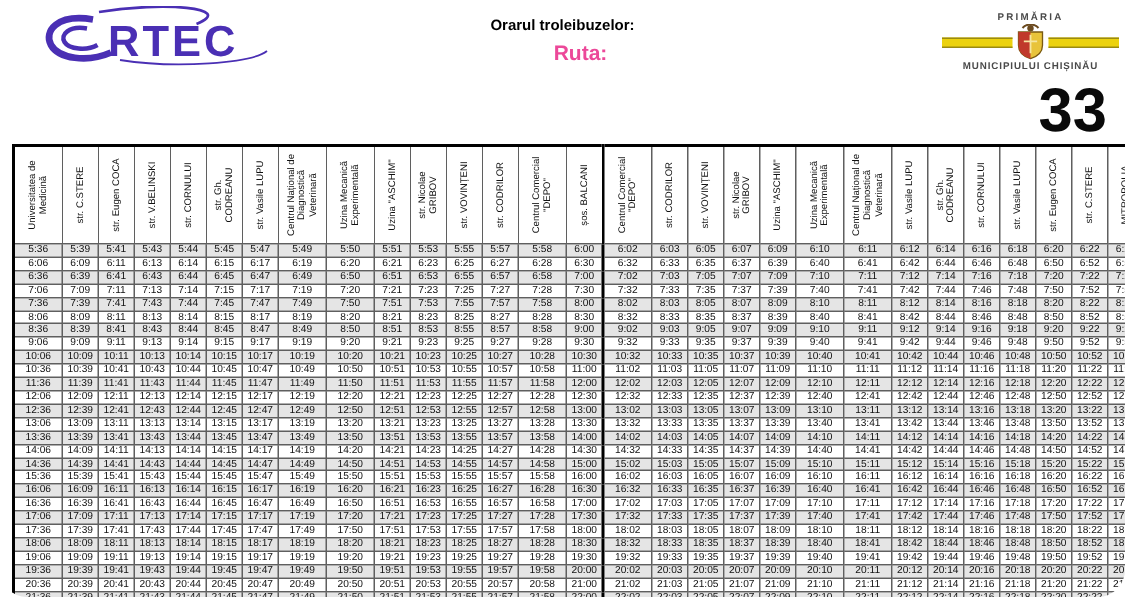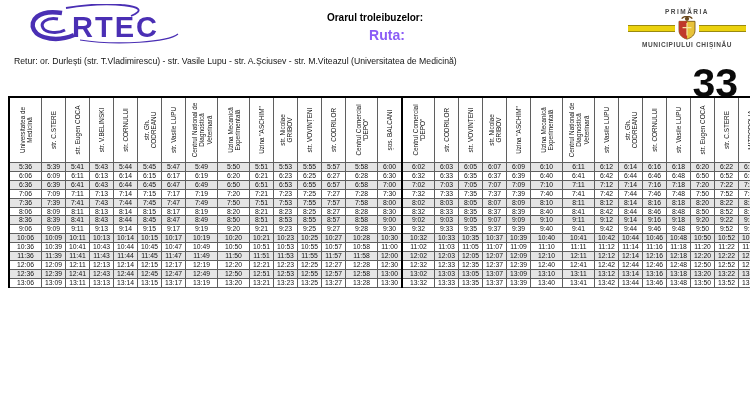--- a/index.html
+++ b/index.html
@@ -1,32 +1,32 @@
 <!DOCTYPE html>
 <html><head>
 <meta charset="utf-8">
 <style>
   html,body { margin:0; padding:0; background:#fff; }
-  .page { position:relative; width:750px; height:288px; background:#ffffff;
-          font-family:"Liberation Sans", sans-serif; overflow:hidden; }
+  .page { position:relative; width:750px; height:398px; background:#ffffff;
+          font-family:"Liberation Sans", sans-serif; overflow:hidden;border-radius:18px; }
 
   
   .logo { position:absolute; left:28px; top:4px; width:160px; height:46px; }
   .title-block { position:absolute; left:0; right:0; top:12px; text-align:center; }
   .title-line1 { font-size:10px; font-weight:bold; color:#000; }
-  .title-line2 { font-size:14px; font-weight:bold; color:#8b5cf6; margin-top:4px;margin-left:24px; }
+  .title-line2 { font-size:14px; font-weight:bold; color:#ec4899; margin-top:4px;margin-left:24px; }
 
   .primaria { position:absolute; right:4px; top:8px; width:118px; text-align:center; }
   .prim-top { font-size:6.5px; font-weight:bold; letter-spacing:1.5px; color:#4a4a4a; }
   .crest-row { display:flex; align-items:center; margin-top:1px; }
   .band { flex:1; height:5px; background:#ecd20e; border-top:1px solid #9a8a10; border-bottom:1px solid #9a8a10; }
   .crest { width:20px; height:24px; margin:0 2px; flex:0 0 auto; }
   .prim-bottom { font-size:6.5px; font-weight:bold; letter-spacing:0.6px; color:#4a4a4a; margin-top:1px; }
   .route-number { font-size:41px; font-weight:bold; color:#0a0a0a; text-align:right;
-                  padding-right:8px; line-height:38px; margin-top:16px; }
+                  padding-right:8px; line-height:38px; margin-top:6px; }
 
   .route-desc { position:absolute; left:14px; top:55px; font-size:8.7px; color:#141414; line-height:13.5px; }
 
   
   .tbl-wrap { position:absolute; left:8px; top:96px; width:734px; }
   table.sched { border-collapse:collapse; table-layout:fixed; width:100%;
                 border:2px solid #000; background:#fff; }
   table.sched th, table.sched td { border:1px solid #5f5f5f; }
   table.sched th { height:64px; position:relative; font-weight:normal; background:#fff; padding:0; }
   .vtxt { position:absolute; left:50%; top:50%; width:58px;
@@ -71,21 +71,20 @@
         <path d="M2,6 h9 v20 c-5,-1.5 -9,-4.5 -9,-10 z" fill="#c0392b"></path>
         <path d="M11,8 v14 M6,13 h10" stroke="#f5e6a0" stroke-width="1.4" fill="none"></path>
       </svg>
       <div class="band"></div>
     </div>
     <div class="prim-bottom">MUNICIPIULUI CHIȘINĂU</div>
     <div class="route-number">33</div>
   </div>
 
   <div class="route-desc">
-    <div>Retur: or. Durlești (str. T.Vladimirescu) - str. Vasile Lupu - str. A.Șciusev - str. M.Viteazul (Universitatea de Medicină)</div>
   </div>
 
   <div class="tbl-wrap">
     <table class="sched" id="sched-table">
       <thead>
           <tr>
             <th class="cw">
               <span class="vtxt">Universitatea de Medicină</span>
             </th>
             <th class="cn">

